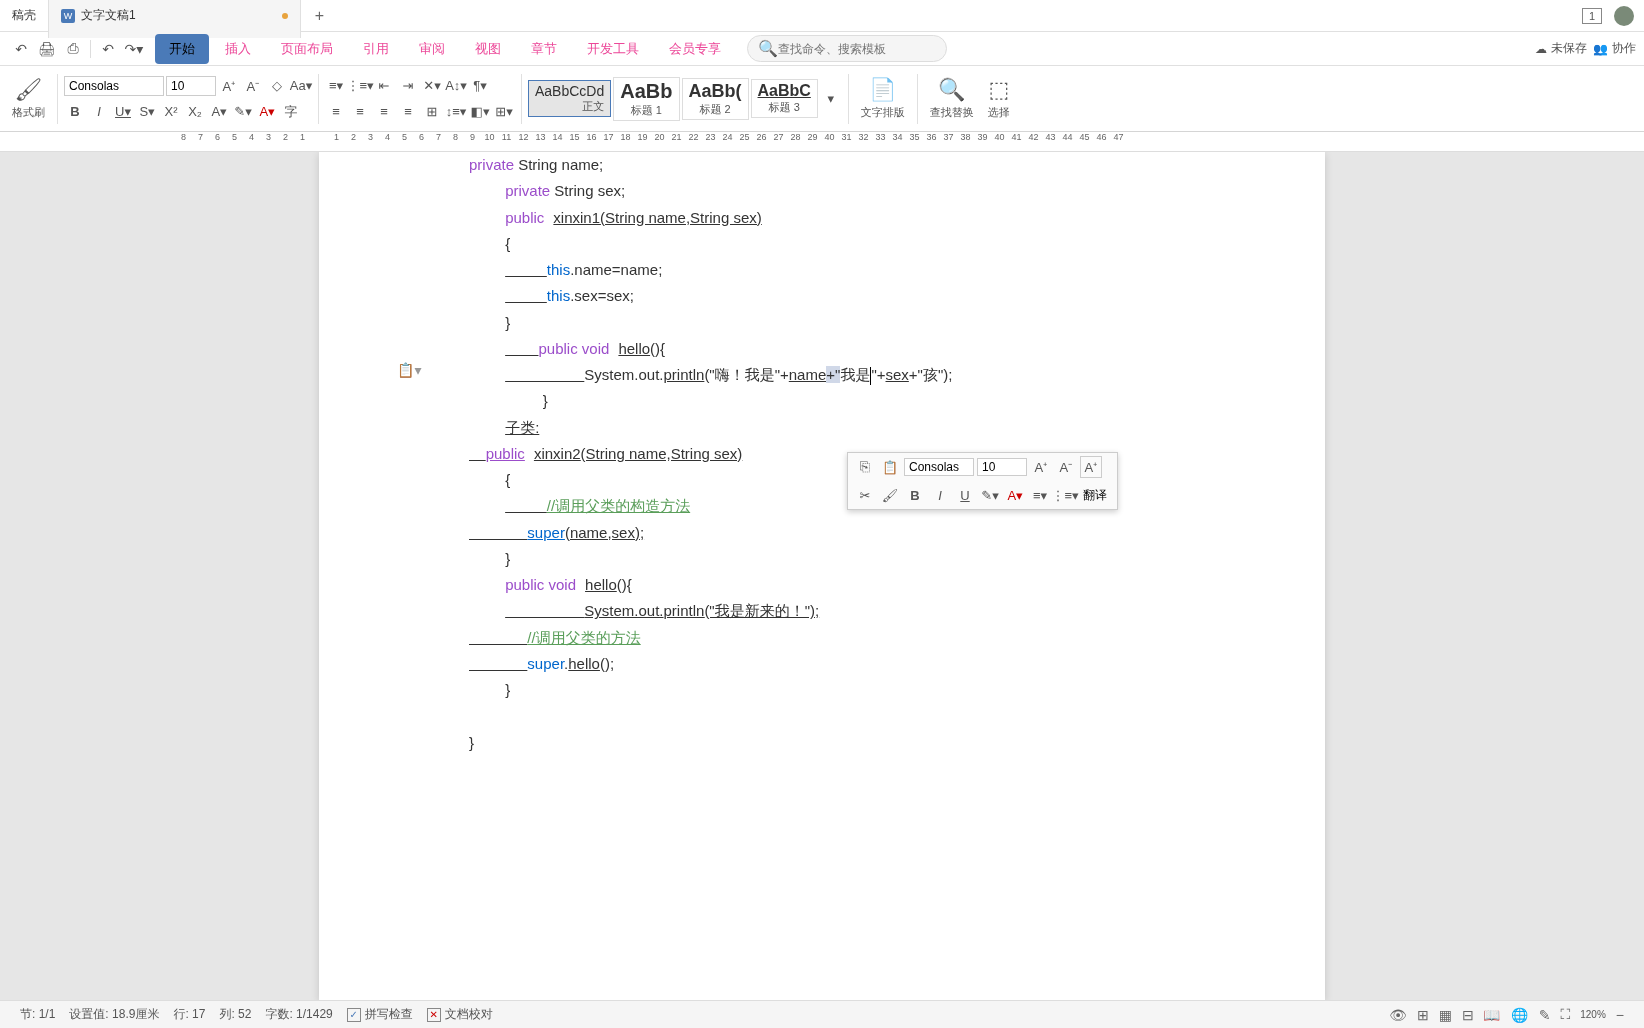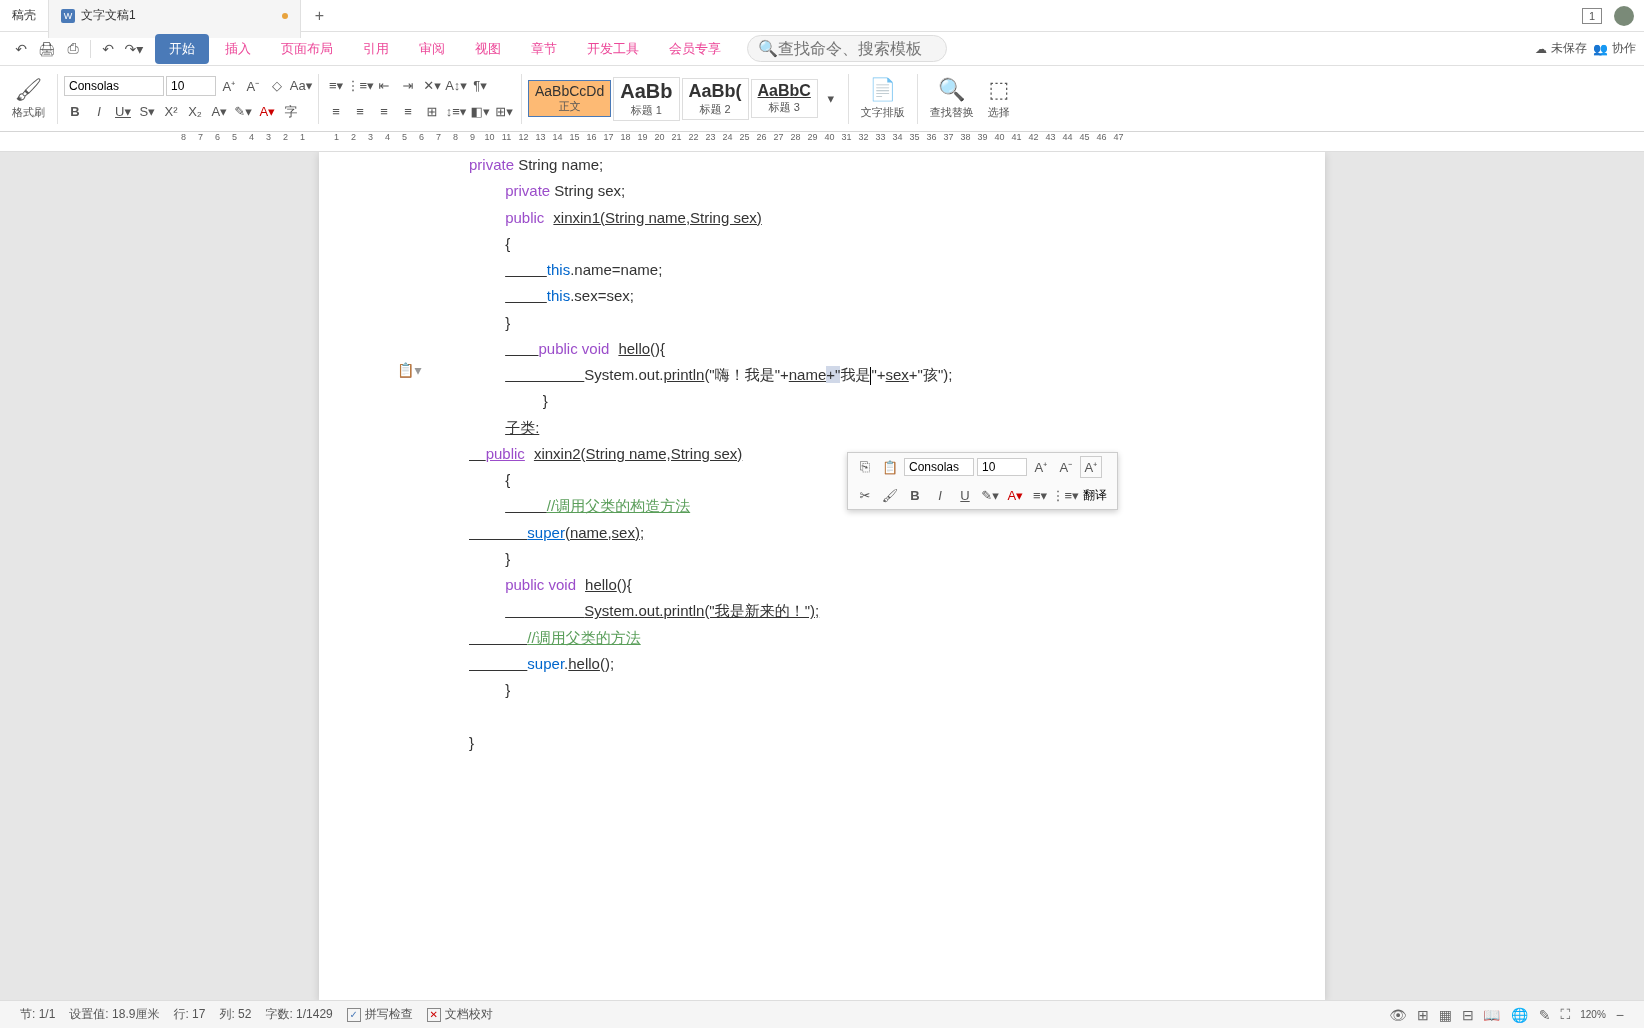--- a/index.html
+++ b/index.html
@@ -15,23 +15,23 @@
 .titlebar-right { margin-left: auto; display: flex; align-items: center; gap: 12px; padding-right: 10px; }
 .win-num { border: 1px solid #888; padding: 1px 6px; font-size: 11px; color: #555; }
 .avatar { width: 20px; height: 20px; border-radius: 50%; background: #7a8a78; }
 
 
 .quickbar { height: 34px; background: #fff; display: flex; align-items: center; padding: 0 8px; border-bottom: 1px solid #e0e0e0; }
 .qicon { width: 22px; height: 22px; display: flex; align-items: center; justify-content: center; color: #555; font-size: 14px; cursor: pointer; margin: 0 2px; }
 .divider-v { width: 1px; height: 18px; background: #ddd; margin: 0 4px; }
 .menu-tabs { display: flex; gap: 2px; margin-left: 8px; }
 .menu-tab { padding: 6px 14px; font-size: 13px; color: #ec4899; cursor: pointer; border-radius: 4px; }
-.menu-tab.active { background: #4a7ab8; color: #ffffff; }
+.menu-tab.active { background: #4a7ab8; color: #000000; }
 .search-box { margin-left: 12px; display: flex; align-items: center; background: #f5f5f5; border: 1px solid #ddd; border-radius: 14px; padding: 3px 10px; width: 200px; }
-.search-box input { border: none; background: transparent; font-size: 16px; outline: none; flex: 1; color: #888; }
+.search-box input { border: none; background: transparent; font-size: 12px; outline: none; flex: 1; color: #888; }
 .qbar-right { margin-left: auto; display: flex; align-items: center; gap: 6px; font-size: 12px; color: #555; }
 .qbar-right-item { display: flex; align-items: center; gap: 4px; cursor: pointer; }
 
 
 .ribbon { height: 66px; background: #fff; display: flex; align-items: center; padding: 0 6px; border-bottom: 1px solid #d5d5d5; gap: 2px; }
 .ribbon-btn-lg { display: flex; flex-direction: column; align-items: center; font-size: 11px; color: #555; cursor: pointer; padding: 2px 6px; }
 .ribbon-btn-lg .ric { font-size: 22px; margin-bottom: 2px; }
 .ribbon-col { display: flex; flex-direction: column; gap: 4px; }
 .ribbon-row { display: flex; align-items: center; gap: 2px; }
 .font-sel { border: 1px solid #ccc; font-size: 12px; padding: 2px 4px; background: #fff; }
@@ -39,21 +39,21 @@
 .font-size { width: 50px; }
 .ric-sm { width: 22px; height: 22px; display: flex; align-items: center; justify-content: center; font-size: 13px; color: #555; cursor: pointer; }
 .ric-sm.b { font-weight: bold; }
 .ric-sm.i { font-style: italic; }
 .ric-sm.u { text-decoration: underline; }
 .style-box { border: 1px solid #ddd; padding: 2px 6px; text-align: center; font-size: 11px; color: #555; cursor: pointer; min-width: 64px; }
 .style-box .preview { font-size: 14px; color: #333; }
 .style-box.h1 .preview { font-size: 20px; font-weight: bold; }
 .style-box.h2 .preview { font-size: 18px; font-weight: bold; }
 .style-box.h3 .preview { font-size: 16px; font-weight: bold; text-decoration: underline; }
-.style-box.active { border-color: #4a7ab8; background: #fdba74; }
+.style-box.active { border-color: #4a7ab8; background: #e5e5e5; text-align: right; }
 .ribbon-sep { width: 1px; height: 50px; background: #e0e0e0; margin: 0 4px; }
 
 
 .ruler { height: 20px; background: #fff; border-bottom: 1px solid #ddd; position: relative; font-size: 9px; color: #666; }
 .ruler-marks { position: absolute; left: 175px; top: 0; display: flex; }
 .ruler-mark { width: 17px; text-align: center; }
 
 
 .doc-area { height: calc(1028px - 32px - 34px - 66px - 20px - 28px); background: #e6e6e6; overflow: hidden; position: relative; display: flex; justify-content: center; }
 .page { width: 1006px; background: #fff; box-shadow: 0 2px 8px rgba(0,0,0,0.15); padding: 0 150px 40px 150px; position: relative; }

